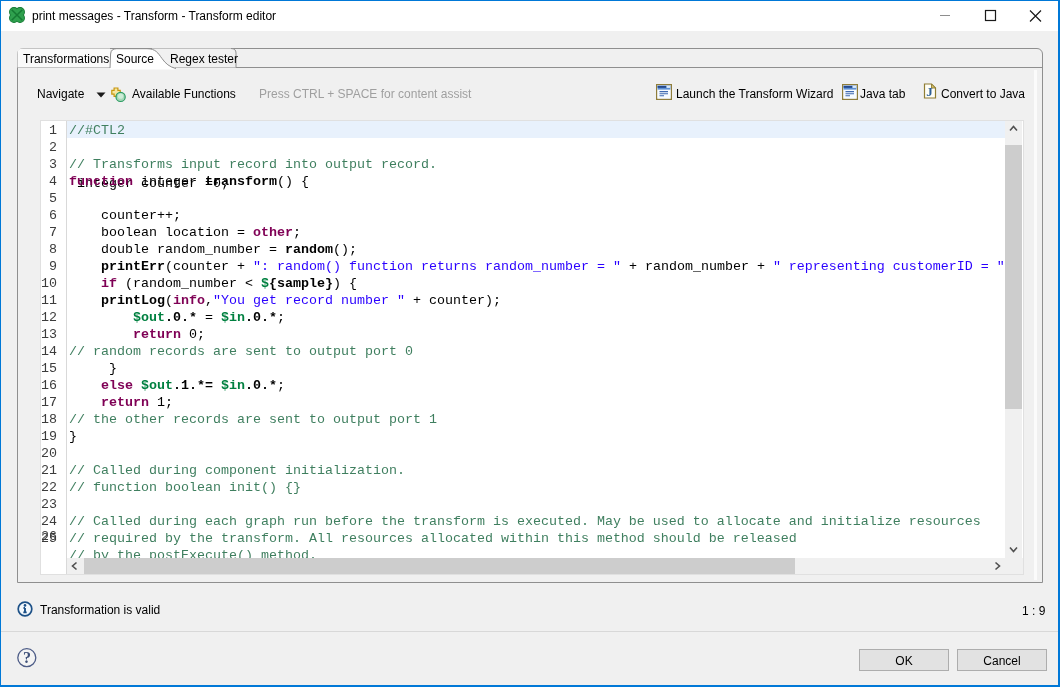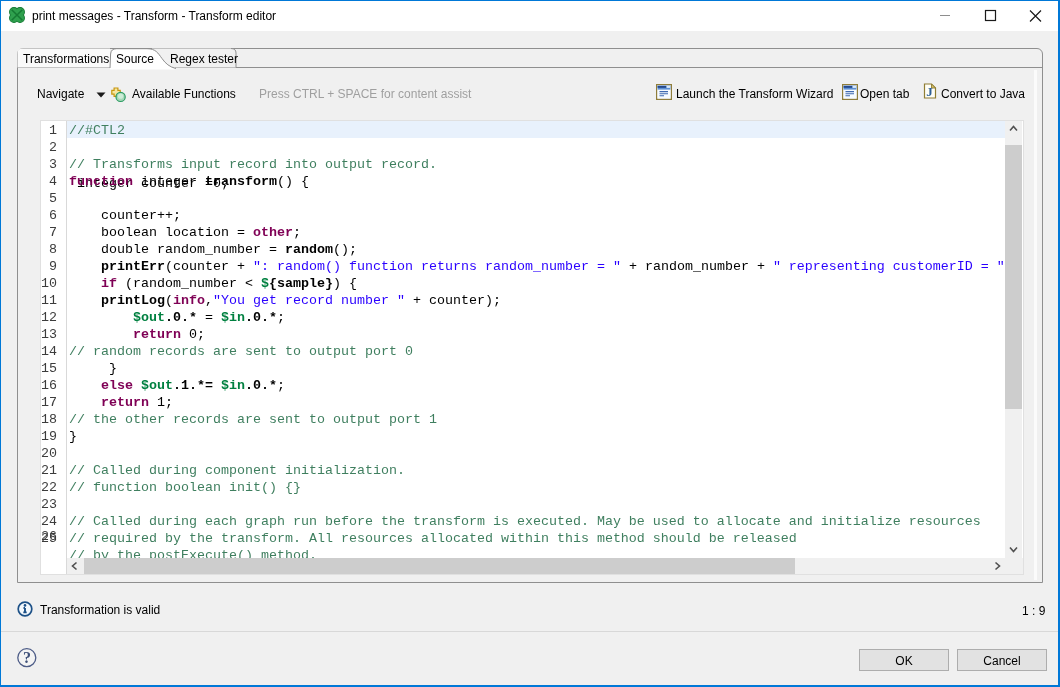--- a/index.html
+++ b/index.html
@@ -106,21 +106,21 @@
   </svg>
   <div class="abs t12" style="left:676px;top:86px;">Launch the Transform Wizard</div>
   <svg class="abs" style="left:842px;top:84px" width="16" height="16" viewBox="0 0 16 16">
     <rect x="0.6" y="0.6" width="14.8" height="14.8" fill="none" stroke="#8f7d3a" stroke-width="1.3"></rect>
     <rect x="1.6" y="1.6" width="12.8" height="12.8" fill="#f6fbff"></rect>
     <rect x="1.6" y="1.6" width="12.8" height="4" fill="#5b8fd4"></rect>
     <rect x="1.6" y="1.9" width="8.6" height="1.9" fill="#24488c"></rect>
     <rect x="10.6" y="2.1" width="3.4" height="1.7" fill="#eaf4fc"></rect>
     <path d="M3.5 7.6 H12 M3.5 9.7 H12 M3.5 11.8 H8" stroke="#3f69b0" stroke-width="1.1"></path>
   </svg>
-  <div class="abs t12" style="left:860px;top:86px;">Open tab</div>
+  <div class="abs t12" style="left:860px;top:86px;">Java tab</div>
   <svg class="abs" style="left:922px;top:83px" width="16" height="16" viewBox="0 0 16 16">
     <path d="M2.5 1 L9.5 1 L13.5 5 L13.5 15 L2.5 15 Z" fill="#fffef6" stroke="#8f7d33" stroke-width="1.2"></path>
     <path d="M9.5 1 L9.5 5 L13.5 5 Z" fill="#d6c269" stroke="#8f7d33" stroke-width="0.9"></path>
     <text x="7.6" y="13" text-anchor="middle" font-family="Liberation Serif,serif" font-size="13" font-weight="bold" fill="#2e6096">J</text>
   </svg>
   <div class="abs t12" style="left:941px;top:86px;">Convert to Java</div>
 
   <div class="abs" id="editor">
     <div class="abs" id="gutter">
         <div class="ln" style="top: 0px;">1</div>

